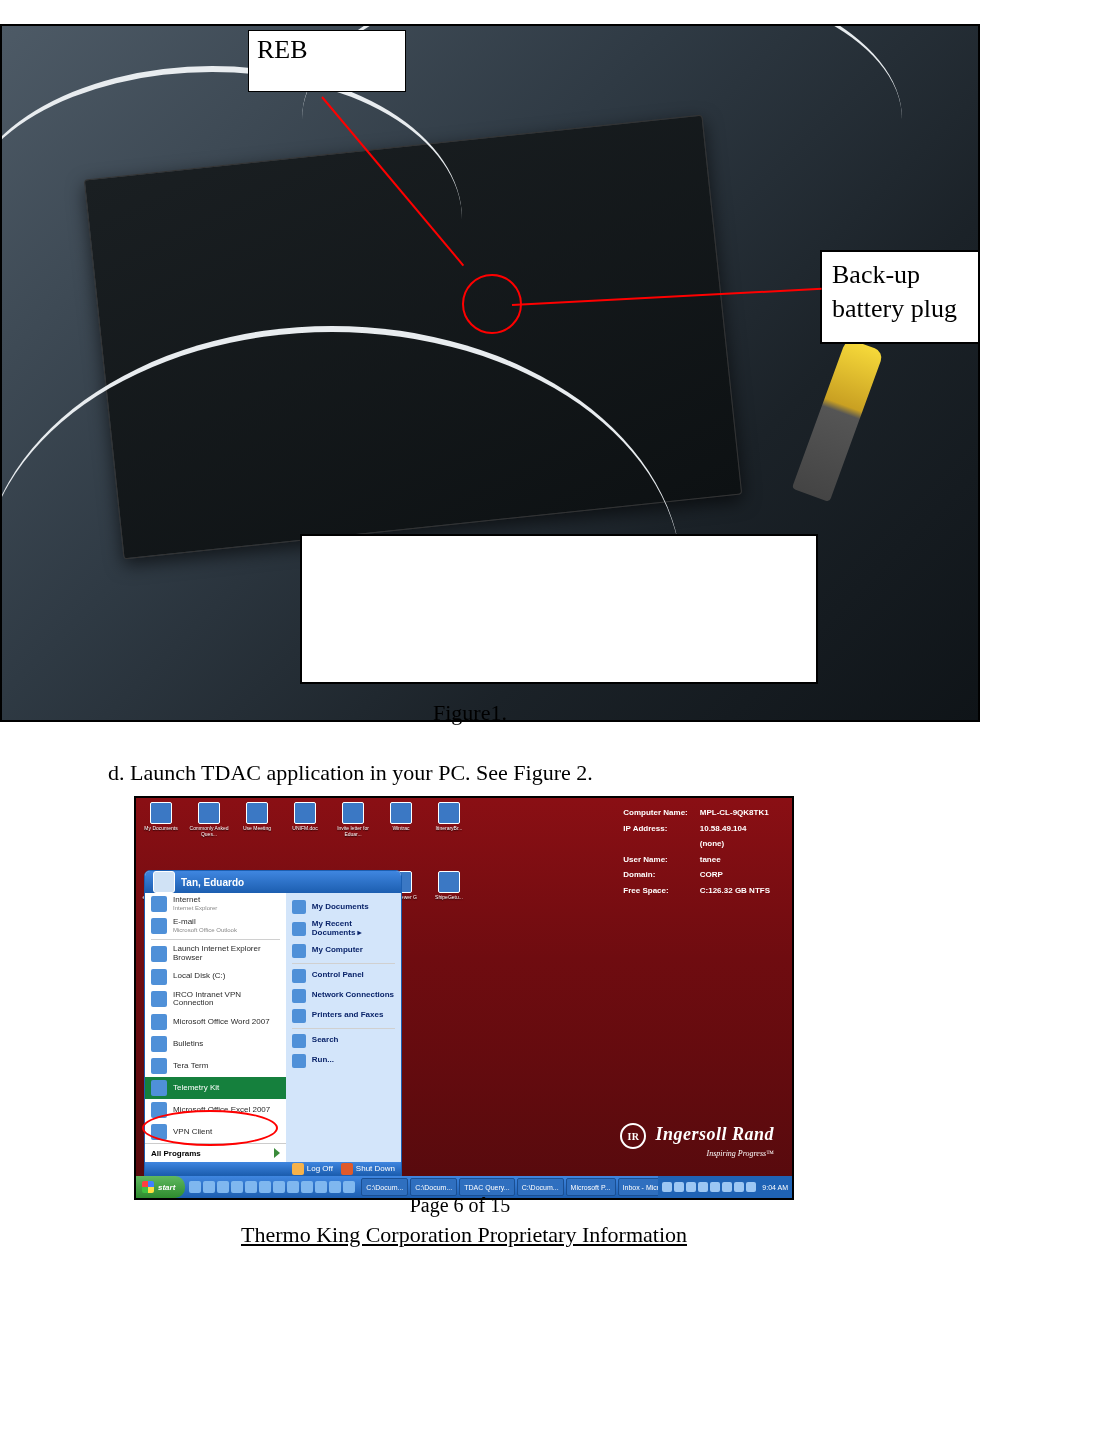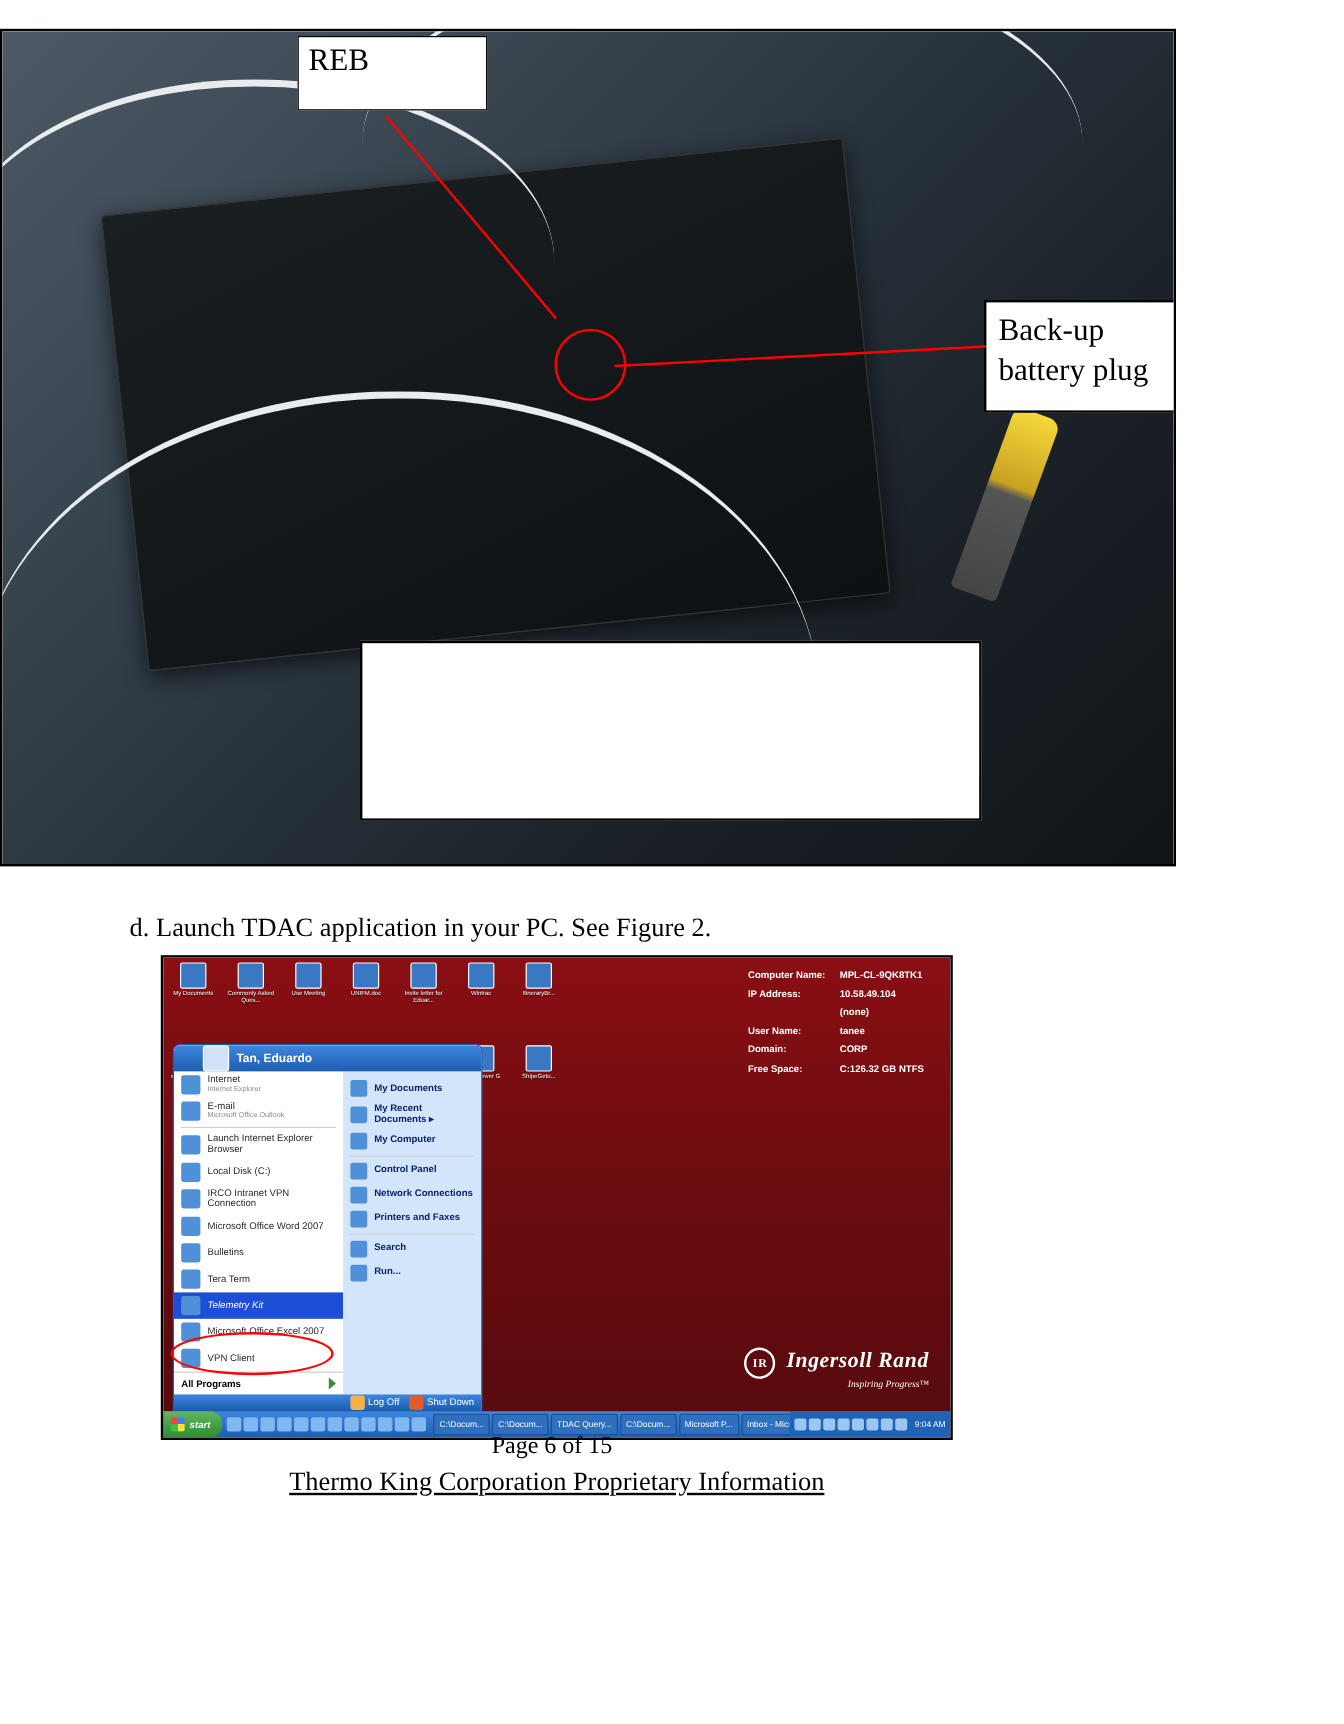--- a/index.html
+++ b/index.html
@@ -231,21 +231,21 @@
     display: flex;
     flex-direction: column;
     font-size: 8px;
   }
   .sm-header {
     height: 28px;
     background: linear-gradient(180deg, #3f86e0 0%, #1c5eb0 100%);
     color: #fff;
     display: flex;
     align-items: center;
-    padding: 0 24px;
+    padding: 0 8px;
     font-weight: bold;
     font-size: 10px;
   }
   .sm-header .avatar {
     width: 20px;
     height: 20px;
     background: #d0e2f5;
     border: 1px solid #fff;
     border-radius: 3px;
     margin-right: 6px;
@@ -277,21 +277,21 @@
     line-height: 1.1;
   }
   .sm-item .mi {
     width: 16px;
     height: 16px;
     background: #4f90d8;
     border-radius: 2px;
     flex-shrink: 0;
   }
   .sm-item .sub { font-size: 6px; color: #888; display: block; }
-  .sm-item.highlight { background: #1d4ed8; color: #fff; font-style: italic; }
+  .sm-item.highlight { background: #15803d; color: #fff; }
   .sm-sep { height: 1px; background: #d0d0d0; margin: 2px 6px; }
   .sm-right .sm-item { font-weight: bold; color: #0a246a; }
   .sm-right .mi { width: 14px; height: 14px; }
   .all-programs {
     padding: 4px 6px;
     font-weight: bold;
     display: flex;
     align-items: flex-end;
     justify-content: space-between;
     border-top: 1px solid #ccc;
@@ -451,20 +451,21 @@
       </div>
 
       <div class="red-line" style="left:510px; top:278px; width:310px; transform:rotate(-3deg);"></div>
 
       <div class="red-circle" style="left:460px; top:248px; width:56px; height:56px;"></div>
 
       <div class="white-rect"></div>
     </div>
   </div>
 
+  <div class="figure1-caption">Figure1.</div>
 
   <div class="step-text">d. Launch TDAC application in your PC. See Figure 2.</div>
 
   <div class="figure2-wrap">
     <div class="desktop">
 
       <div class="info-panel">
         <table>
           <tbody>
               <tr>

